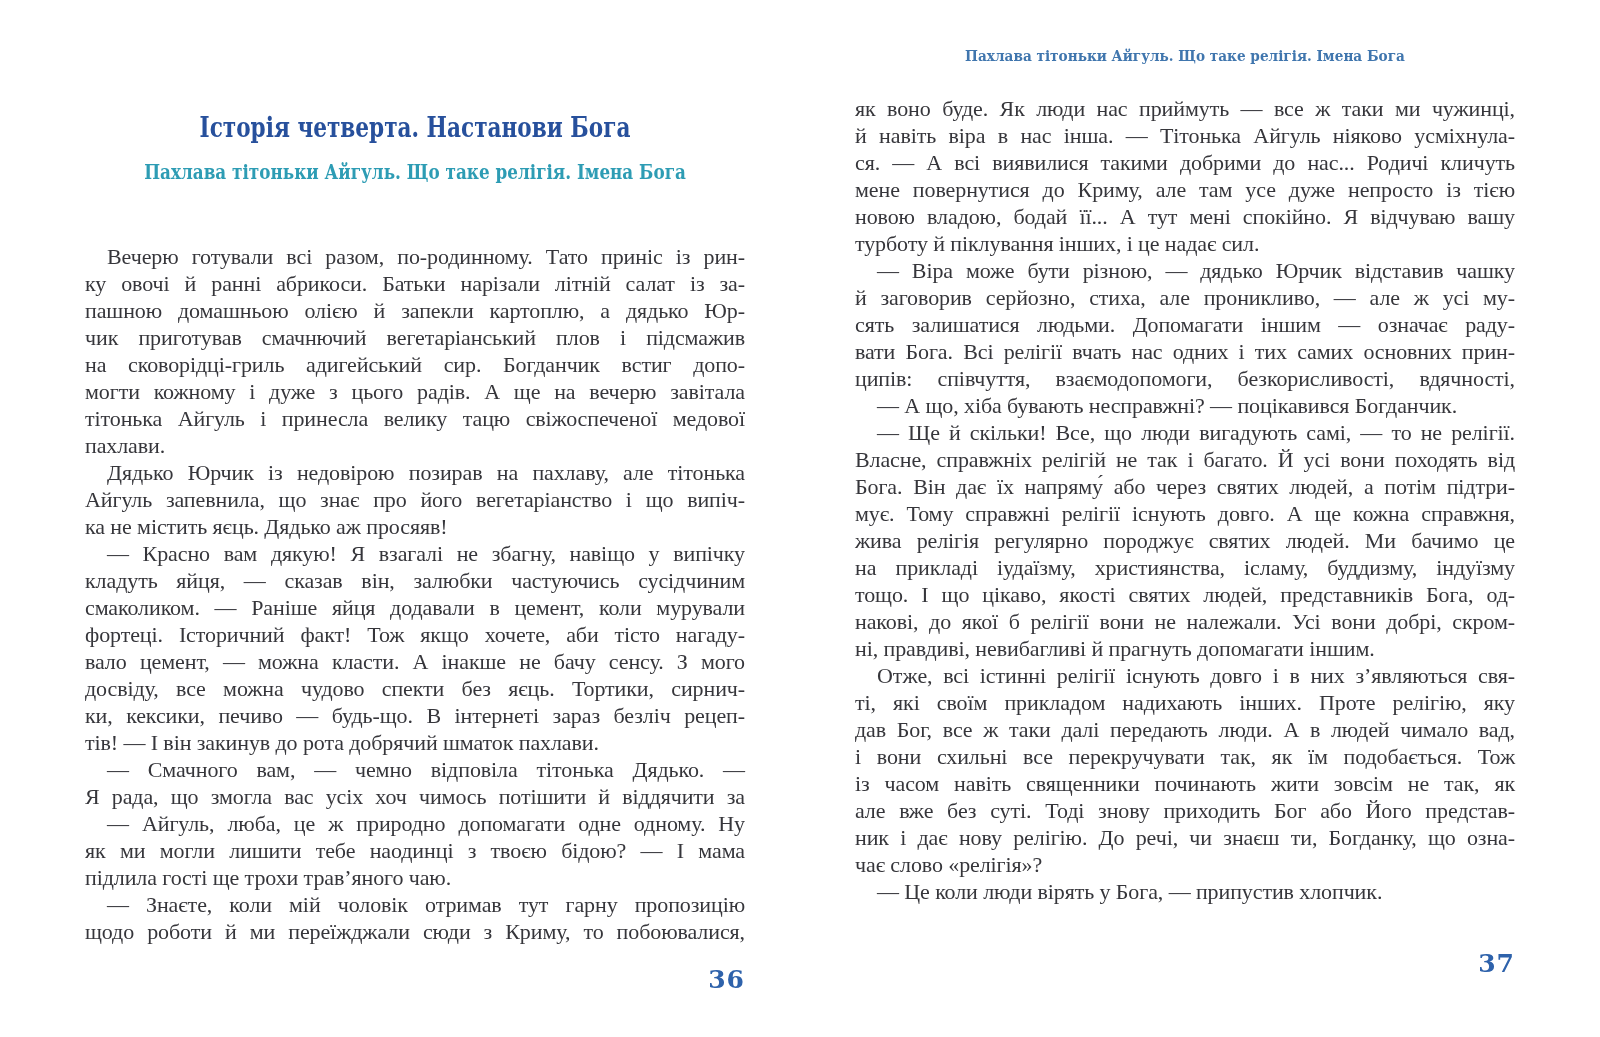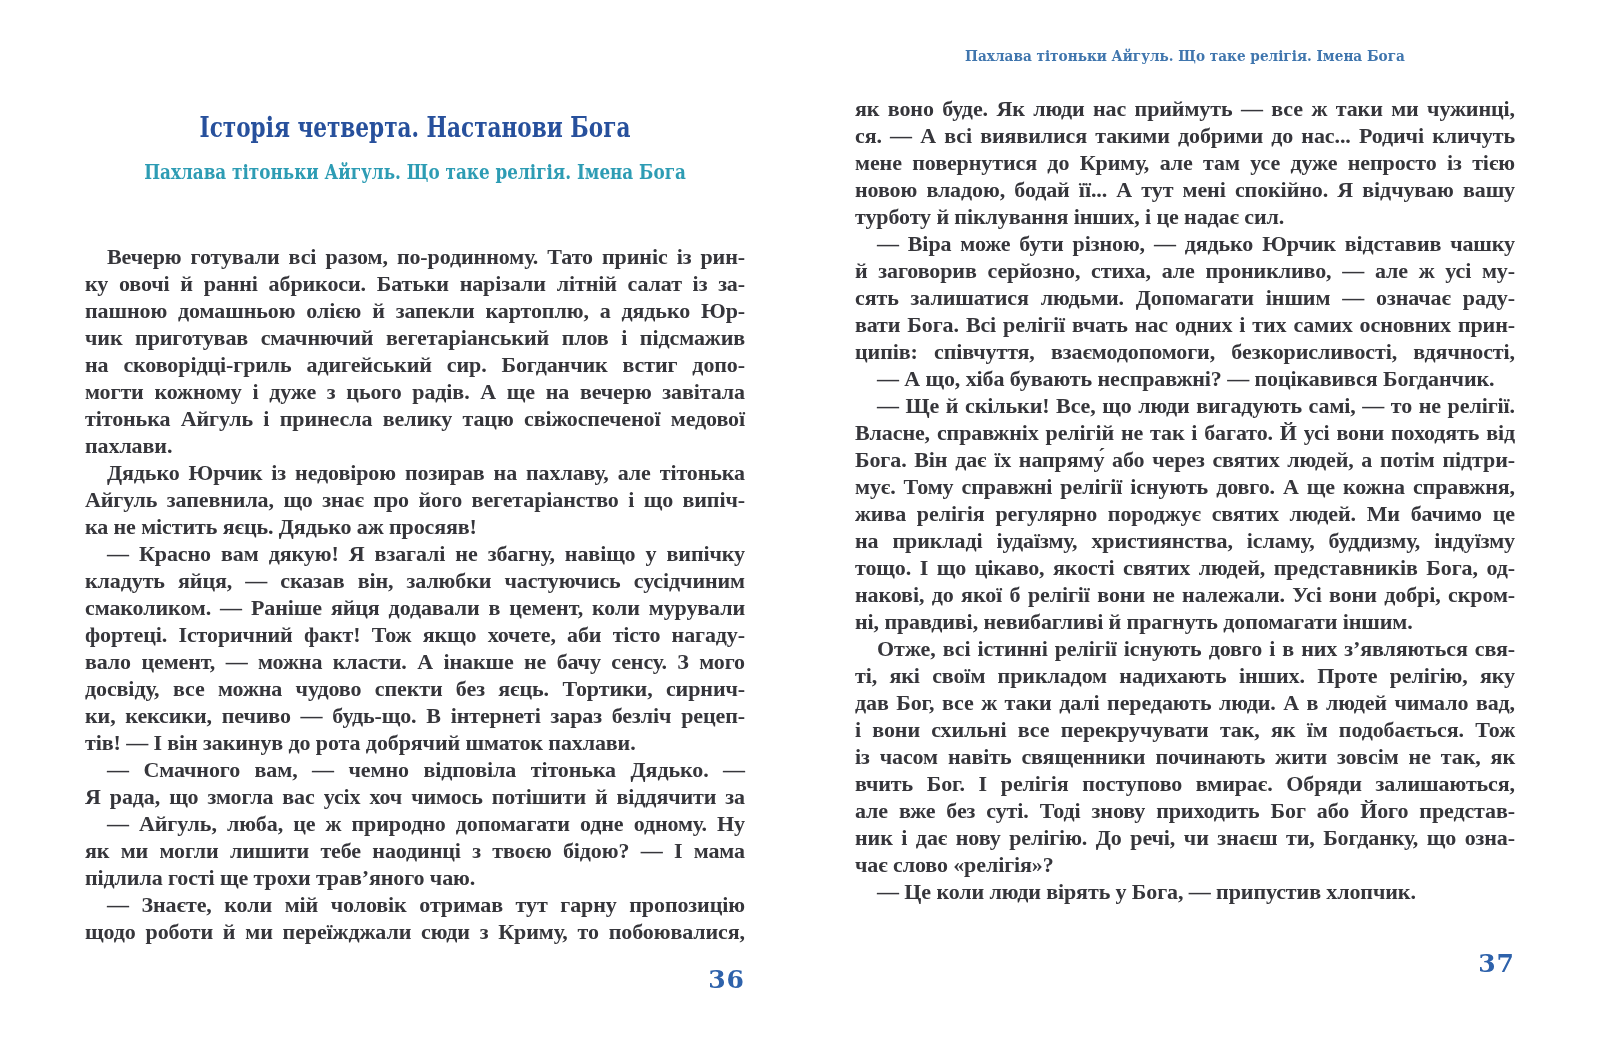--- a/index.html
+++ b/index.html
@@ -40,21 +40,21 @@
 
   .body-text { position:absolute; left:0; width:100%; }
   .page-left  .body-text { top:226px; }
   .page-right .body-text { top:94px; }
 
   .line {
     height:27px; line-height:27px;
     font-size:22px; letter-spacing:-0.1px;
     color:var(--body-text);
     text-align:justify; text-align-last:justify;
-    white-space:normal; overflow:visible;font-weight:bold;
+    white-space:normal; overflow:visible;
   }
   .line.end    { text-align-last:left; }
   .line.indent { text-indent:22px; }
 
   .page-number {
     position:absolute; top:948px; left:0; width:100%;
     text-align:right;
     font-family:"DejaVu Serif", serif; font-weight:bold;
     font-size:25px; color:var(--page-number-blue);
     letter-spacing:1px;
@@ -94,20 +94,21 @@
       <div class="line indent">— Знаєте, коли мій чоловік отримав тут гарну пропозицію</div>
       <div class="line">щодо роботи й ми переїжджали сюди з Криму, то побоювалися,</div>
     </div>
   <div class="page-number">36</div>
 </div>
 
 <div class="page page-right">
   <div class="running-header">Пахлава тітоньки Айгуль. Що таке релігія. Імена Бога</div>
   <div class="body-text" id="right-body">
       <div class="line">як воно буде. Як люди нас приймуть — все ж таки ми чужинці,</div>
+      <div class="line">й навіть віра в нас інша. — Тітонька Айгуль ніяково усміхнула-</div>
       <div class="line">ся. — А всі виявилися такими добрими до нас... Родичі кличуть</div>
       <div class="line">мене повернутися до Криму, але там усе дуже непросто із тією</div>
       <div class="line">новою владою, бодай її... А тут мені спокійно. Я відчуваю вашу</div>
       <div class="line end">турботу й піклування інших, і це надає сил.</div>
       <div class="line indent">— Віра може бути різною, — дядько Юрчик відставив чашку</div>
       <div class="line">й заговорив серйозно, стиха, але проникливо, — але ж усі му-</div>
       <div class="line">сять залишатися людьми. Допомагати іншим — означає раду-</div>
       <div class="line">вати Бога. Всі релігії вчать нас одних і тих самих основних прин-</div>
       <div class="line">ципів: співчуття, взаємодопомоги, безкорисливості, вдячності,</div>
       <div class="line indent end">— А що, хіба бувають несправжні? — поцікавився Богданчик.</div>
@@ -118,20 +119,19 @@
       <div class="line">жива релігія регулярно породжує святих людей. Ми бачимо це</div>
       <div class="line">на прикладі іудаїзму, християнства, ісламу, буддизму, індуїзму</div>
       <div class="line">тощо. І що цікаво, якості святих людей, представників Бога, од-</div>
       <div class="line">накові, до якої б релігії вони не належали. Усі вони добрі, скром-</div>
       <div class="line end">ні, правдиві, невибагливі й прагнуть допомагати іншим.</div>
       <div class="line indent">Отже, всі істинні релігії існують довго і в них з’являються свя-</div>
       <div class="line">ті, які своїм прикладом надихають інших. Проте релігію, яку</div>
       <div class="line">дав Бог, все ж таки далі передають люди. А в людей чимало вад,</div>
       <div class="line">і вони схильні все перекручувати так, як їм подобається. Тож</div>
       <div class="line">із часом навіть священники починають жити зовсім не так, як</div>
-      <div class="line">вчить Бог. І релігія поступово вмирає. Обряди залишаються,</div>
       <div class="line">але вже без суті. Тоді знову приходить Бог або Його представ-</div>
       <div class="line">ник і дає нову релігію. До речі, чи знаєш ти, Богданку, що озна-</div>
       <div class="line end">чає слово «релігія»?</div>
       <div class="line indent end">— Це коли люди вірять у Бога, — припустив хлопчик.</div>
     </div>
   <div class="page-number">37</div>
 </div>
 
 </body></html>

